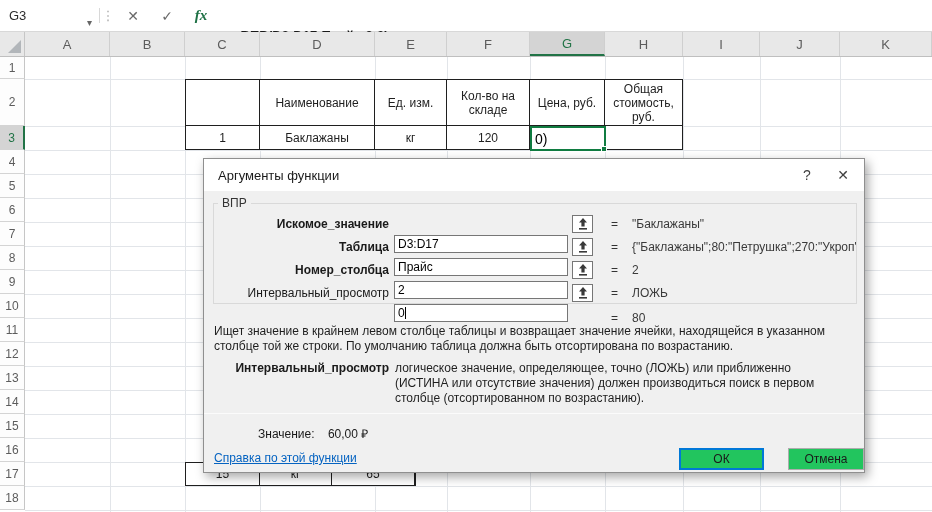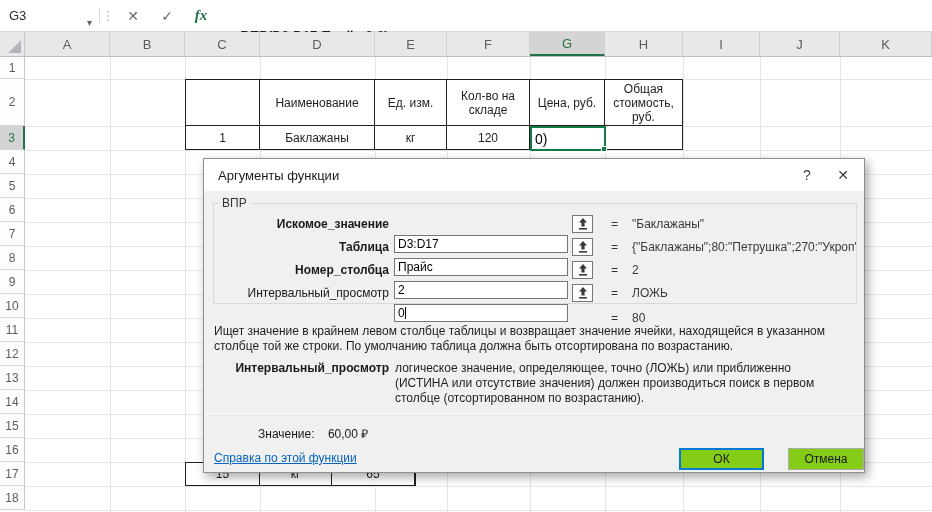--- a/index.html
+++ b/index.html
@@ -114,21 +114,21 @@
   .arg-help .ah-label { width:176px; text-align:right; font-weight:700; flex-shrink:0; color:#1a1a1a; }
   .arg-help .ah-text { margin-left:6px; width:452px; color:#1f1f1f; }
 
   .dlg-sep { position:absolute; left:0; top:254px; width:100%; height:1px; background:#dcdcdc;
              border-bottom:1px solid #fbfbfb; }
   .value-row { position:absolute; left:10px; top:266px; font-size:12px; color:#1a1a1a; }
   .value-row .vlabel { margin-right:10px;margin-left:44px; }
   .help-link { position:absolute; left:10px; top:292px; font-size:12px; color:#0563c1;
                text-decoration:underline; cursor:pointer; }
   .btn { position:absolute; top:289px; height:22px; display:flex; align-items:center; justify-content:center;
-         font-size:12px; color:#1a1a1a; background:#84cc16; cursor:pointer; }
+         font-size:12px; color:#1a1a1a; background:#22c55e; cursor:pointer; }
   .btn-ok { left:475px; width:85px; border:2px solid #0078d7; }
   .btn-cancel { left:584px; width:76px; border:1px solid #adadad; }
 </style>
 </head>
 <body>
 
 <div class="app">
 
   <div class="fbar">
     <div class="namebox">

